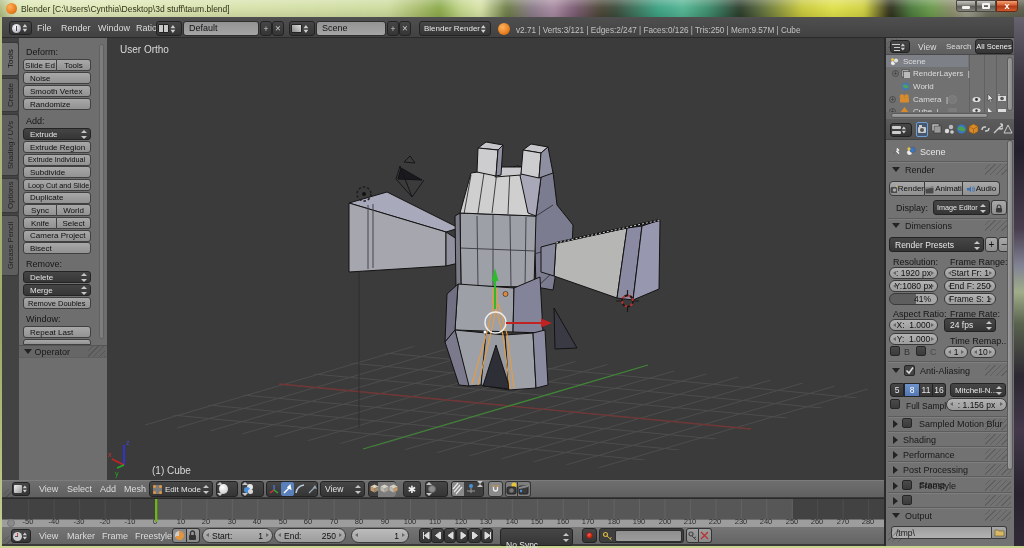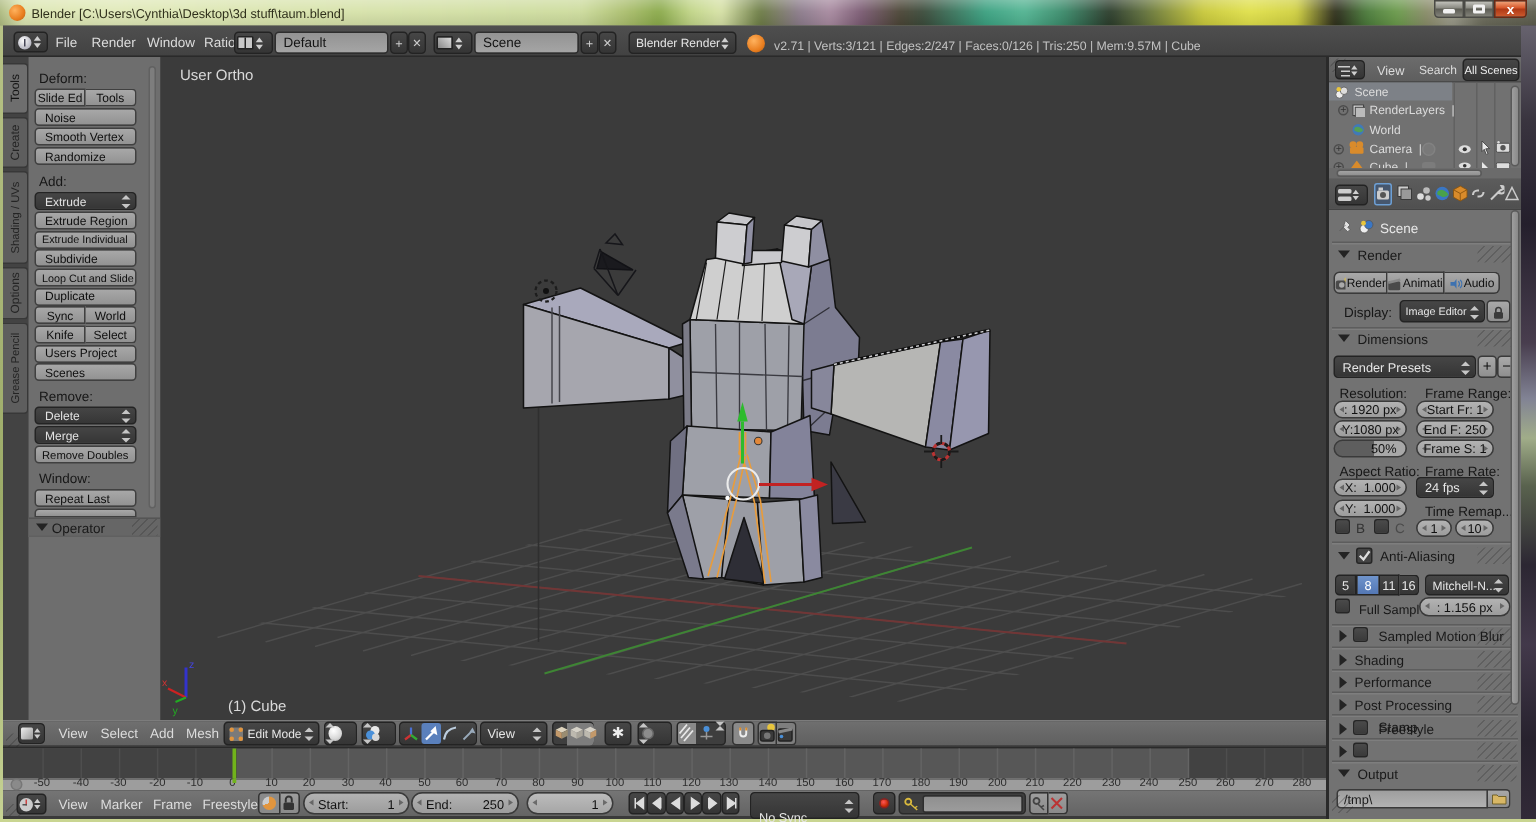--- a/index.html
+++ b/index.html
@@ -106,22 +106,22 @@
   <div class="sdd" style="top:128px">Extrude<span class="ud2"></span></div>
   <div class="sbtn" style="top:141px;justify-content:flex-start;padding-left:6px">Extrude Region</div>
   <div class="sbtn" style="top:153.5px;justify-content:flex-start;padding-left:4px;font-size:7.2px">Extrude Individual</div>
   <div class="sbtn" style="top:166px;justify-content:flex-start;padding-left:6px">Subdivide</div>
   <div class="sbtn" style="top:179px;justify-content:flex-start;padding-left:4px;font-size:7.2px">Loop Cut and Slide</div>
   <div class="sbtn" style="top:191.5px;justify-content:flex-start;padding-left:6px">Duplicate</div>
   <div class="sbtn" style="top:204px;width:34px;border-radius:3px 0 0 3px">Sync</div>
   <div class="sbtn" style="left:57px;top:204px;width:34px;border-radius:0 3px 3px 0;border-left:none">World</div>
   <div class="sbtn" style="top:217px;width:34px;border-radius:3px 0 0 3px">Knife</div>
   <div class="sbtn" style="left:57px;top:217px;width:34px;border-radius:0 3px 3px 0;border-left:none">Select</div>
-  <div class="sbtn" style="top:229.5px;justify-content:flex-start;padding-left:6px">Users Project</div>
-  <div class="sbtn" style="top:242px;justify-content:flex-start;padding-left:6px">Scenes</div>
+  <div class="sbtn" style="top:229.5px;justify-content:flex-start;padding-left:6px">Camera Project</div>
+  <div class="sbtn" style="top:242px;justify-content:flex-start;padding-left:6px">Bisect</div>
   <div class="lbl" style="left:26px;top:259px">Remove:</div>
   <div class="sdd" style="top:271px">Delete<span class="ud2"></span></div>
   <div class="sdd" style="top:284px">Merge<span class="ud2"></span></div>
   <div class="sbtn" style="top:297px;justify-content:flex-start;padding-left:4px;font-size:7.5px">Remove Doubles</div>
   <div class="lbl" style="left:26px;top:314px">Window:</div>
   <div class="sbtn" style="top:326px;justify-content:flex-start;padding-left:6px">Repeat Last</div>
   <div class="sbtn" style="top:339px;height:6px;border-radius:3px 3px 0 0"></div>
   <div class="ab" style="left:19px;top:345px;width:88px;height:13px;background:#666;border-top:1px solid #555;border-bottom:1px solid #606060"></div>
   <div class="hdrt" style="left:24px;top:347px"><span class="ptri"></span> Operator</div>
       <div class="hatch" style="left:88px;top:346px;width:17px;height:11px"></div>
@@ -690,21 +690,21 @@
 <div class="hdrt" style="left:892px;top:221px"><span class="ptri"></span>&nbsp; Dimensions</div>
 <div class="dd" style="left:889px;top:237px;width:95px;height:15px;padding:0 10px 0 5px">Render Presets<span class="ud2"></span></div>
 <div class="btn" style="left:985px;top:237px;width:13px;height:15px;font-size:10px">+</div>
 <div class="btn" style="left:998px;top:237px;width:13px;height:15px;font-size:10px">−</div>
 <div class="lbl" style="left:893px;top:257px">Resolution:</div>
 <div class="lbl" style="left:950px;top:257px">Frame Range:</div>
 <div class="pill" style="left:889px;top:267px;width:49px;height:12px;justify-content:center">: 1920 px</div>
 <div class="pill" style="left:944px;top:267px;width:52px;height:12px;justify-content:center">Start Fr: 1</div>
 <div class="pill" style="left:889px;top:280px;width:49px;height:12px;justify-content:center">Y:1080 px</div>
 <div class="pill" style="left:944px;top:280px;width:52px;height:12px;justify-content:center">End F: 250</div>
-<div class="pill noar" style="left:889px;top:293px;width:49px;height:12px;justify-content:flex-end;padding-right:6px;background:linear-gradient(90deg,#5e5e5e 0 55%,#a8a8a8 55%)">50%</div>
+<div class="pill noar" style="left:889px;top:293px;width:49px;height:12px;justify-content:flex-end;padding-right:6px;background:linear-gradient(90deg,#5e5e5e 0 55%,#a8a8a8 55%)">41%</div>
 <div class="pill" style="left:944px;top:293px;width:52px;height:12px;justify-content:center">Frame S: 1</div>
 <div class="lbl" style="left:893px;top:309px">Aspect Ratio:</div>
 <div class="lbl" style="left:950px;top:309px">Frame Rate:</div>
 <div class="pill" style="left:889px;top:319px;width:49px;height:12px;justify-content:center">X: &nbsp;1.000</div>
 <div class="dd" style="left:944px;top:318px;width:52px;height:14px;padding:0 10px 0 5px">24 fps<span class="ud2"></span></div>
 <div class="pill" style="left:889px;top:333px;width:49px;height:12px;justify-content:center">Y: &nbsp;1.000</div>
 <div class="lbl" style="left:950px;top:336px">Time Remap...</div>
 <div class="chk" style="left:890px;top:346px"></div>
       <div class="lbl" style="left:904px;top:347px;color:#333">B</div>
 <div class="chk" style="left:916px;top:346px"></div>

